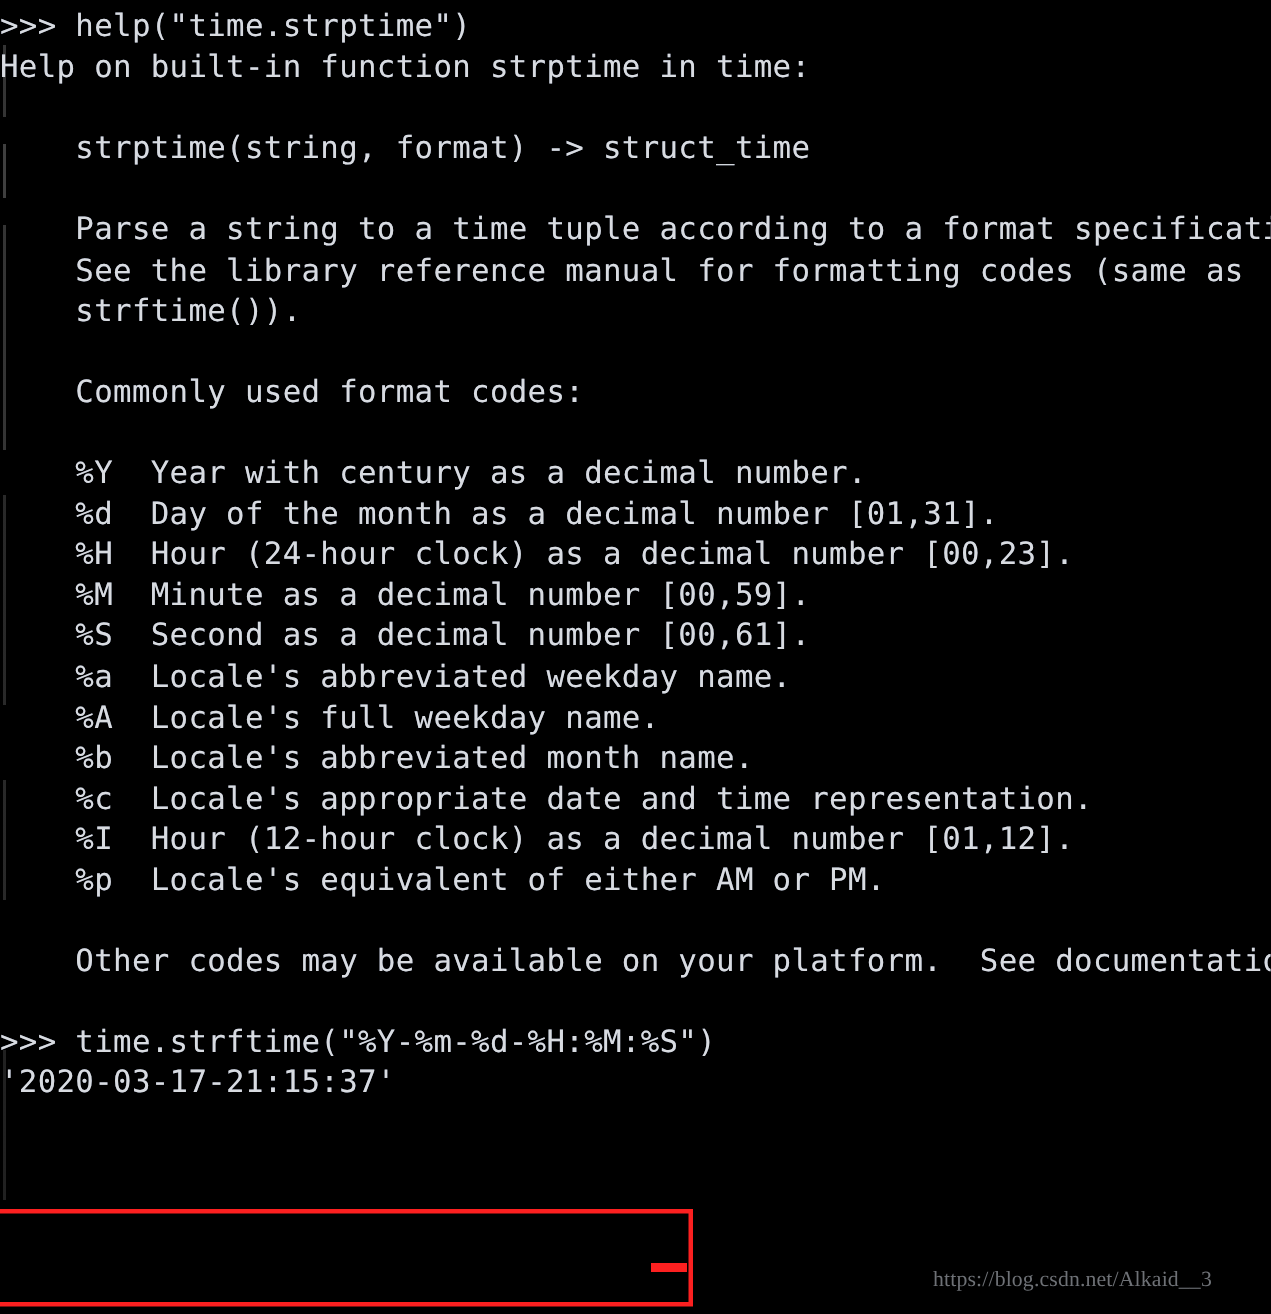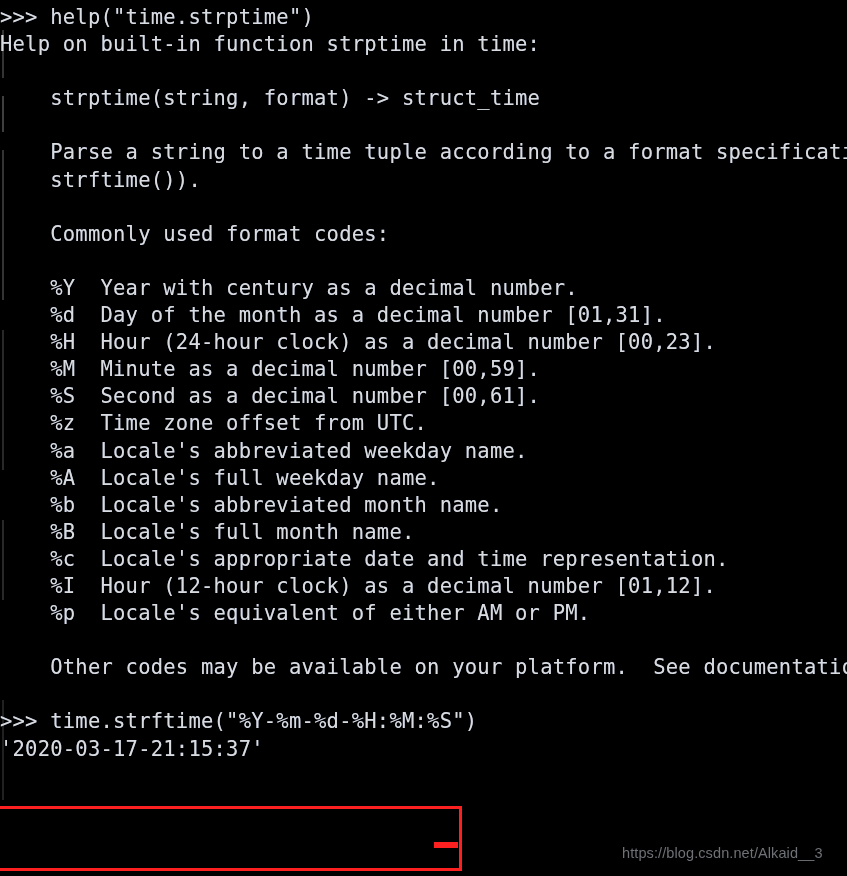--- a/index.html
+++ b/index.html
@@ -83,54 +83,53 @@
     width: 24px;
     height: 6px;
     background: #fc2020;
     pointer-events: none;
   }
 
   .watermark {
     position: absolute;
     left: 622px;
     top: 845px;
-    font-family: Liberation Sans, sans-serif;
+    font-family: Liberation Serif, serif;
     font-size: 14.5px;
     color: #6e7176;
     letter-spacing: .1px;
     white-space: nowrap;
   }
 </style>
 </head>
 <body>
 
 <div class="left-edge"></div>
 
 <div class="terminal">
 
   <span class="line">&gt;&gt;&gt; help("time.strptime")</span>
   <span class="line">Help on built-in function strptime in time:</span>
   <span class="line blank"></span>
   <span class="line">    strptime(string, format) -&gt; struct_time</span>
   <span class="line blank"></span>
   <span class="line">    Parse a string to a time tuple according to a format specification.</span>
+  <span class="line">    See the library reference manual for formatting codes (same as</span>
   <span class="line">    strftime()).</span>
   <span class="line blank"></span>
   <span class="line">    Commonly used format codes:</span>
   <span class="line blank"></span>
   <span class="line">    %Y  Year with century as a decimal number.</span>
   <span class="line">    %d  Day of the month as a decimal number [01,31].</span>
   <span class="line">    %H  Hour (24-hour clock) as a decimal number [00,23].</span>
   <span class="line">    %M  Minute as a decimal number [00,59].</span>
   <span class="line">    %S  Second as a decimal number [00,61].</span>
-  <span class="line">    %z  Time zone offset from UTC.</span>
   <span class="line">    %a  Locale's abbreviated weekday name.</span>
   <span class="line">    %A  Locale's full weekday name.</span>
   <span class="line">    %b  Locale's abbreviated month name.</span>
-  <span class="line">    %B  Locale's full month name.</span>
   <span class="line">    %c  Locale's appropriate date and time representation.</span>
   <span class="line">    %I  Hour (12-hour clock) as a decimal number [01,12].</span>
   <span class="line">    %p  Locale's equivalent of either AM or PM.</span>
   <span class="line blank"></span>
   <span class="line">    Other codes may be available on your platform.  See documentation for</span>
   <span class="line blank"></span>
   <span class="line">&gt;&gt;&gt; time.strftime("%Y-%m-%d-%H:%M:%S")</span>
   <span class="line">'2020-03-17-21:15:37'</span>
 
 </div>

